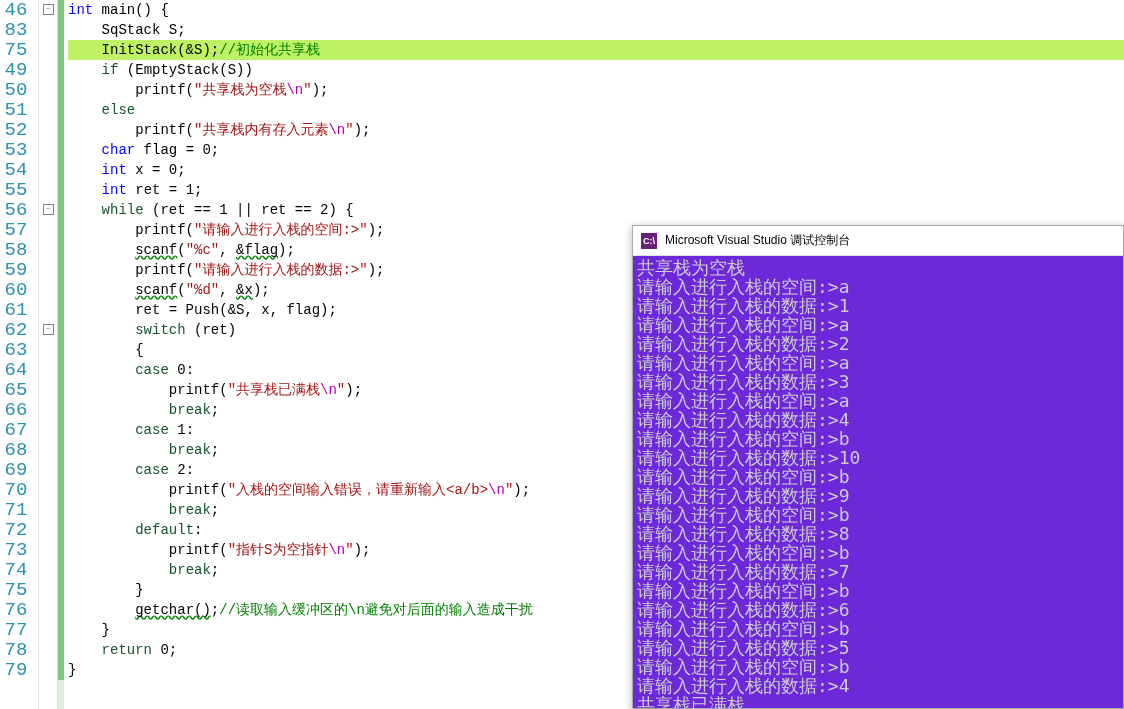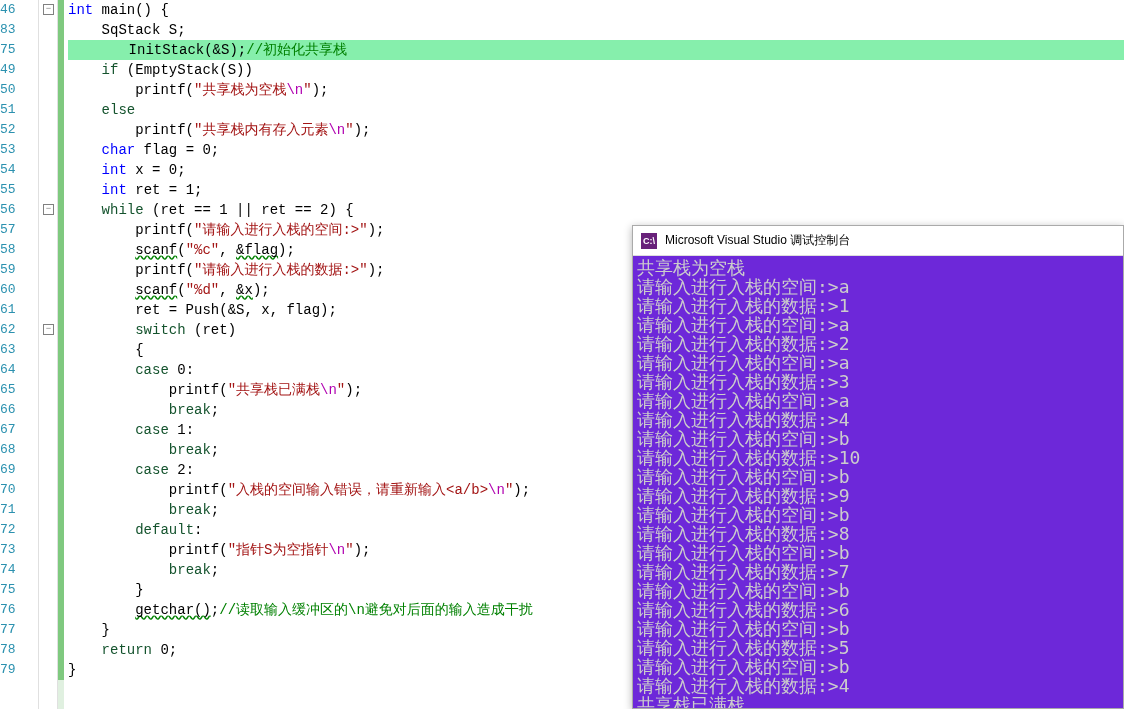--- a/index.html
+++ b/index.html
@@ -15,25 +15,25 @@
   .editor {
     position: absolute;
     left: 0; top: 0;
     width: 1124px;
     height: 709px;
     display: flex;
     background: #fff;
   }
   .gutter {
     width: 38px;
-    text-align: left;
+    text-align: center;
     color: #2b91af;
     background: #fff;
     padding-right: 6px;
-    font-size: 13px;
+    font-size: 19px;
     line-height: 20px;
     user-select: none;
   }
   .gutter div { height: 20px; }
   .fold-col {
     width: 20px;
     background: #fff;
     border-left: 1px solid #e0e0e0;
     border-right: 1px solid #e0e0e0;
     position: relative;
@@ -62,21 +62,21 @@
   .code {
     flex: 1;
     line-height: 20px;
     white-space: pre;
     padding-left: 4px;
     font-size: 14px;
     color: #000;
     position: relative;
   }
   .code-line { height: 20px; display: block; position: relative; }
-  .hl-line { background: #86efac; padding-left: 27px; }
+  .hl-line { background: #bef264; }
   .kw { color: #14532d; }
   .typ { color: #0000ff; }
   .str { color: #a31515; }
   .esc { color: #b000b0; }
   .cmt { color: #008000; }
   .fn { color: #000; }
   .warn { text-decoration: underline wavy #008000; text-decoration-skip-ink: none; text-align: center; }
   
   .console-window {
     position: absolute;

